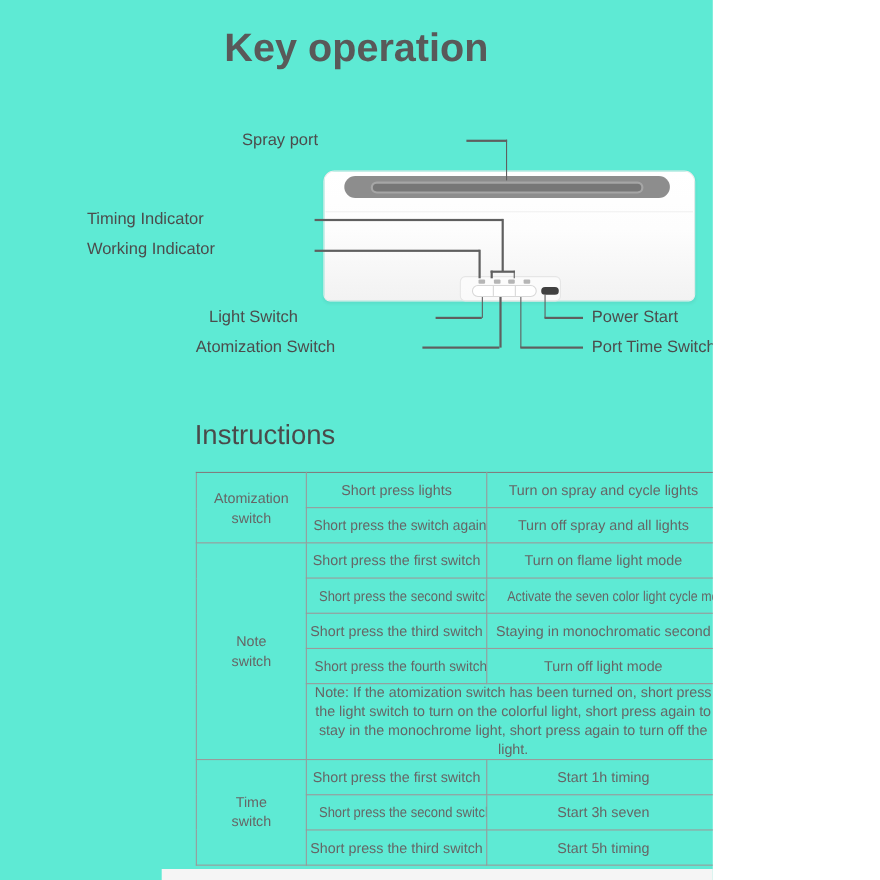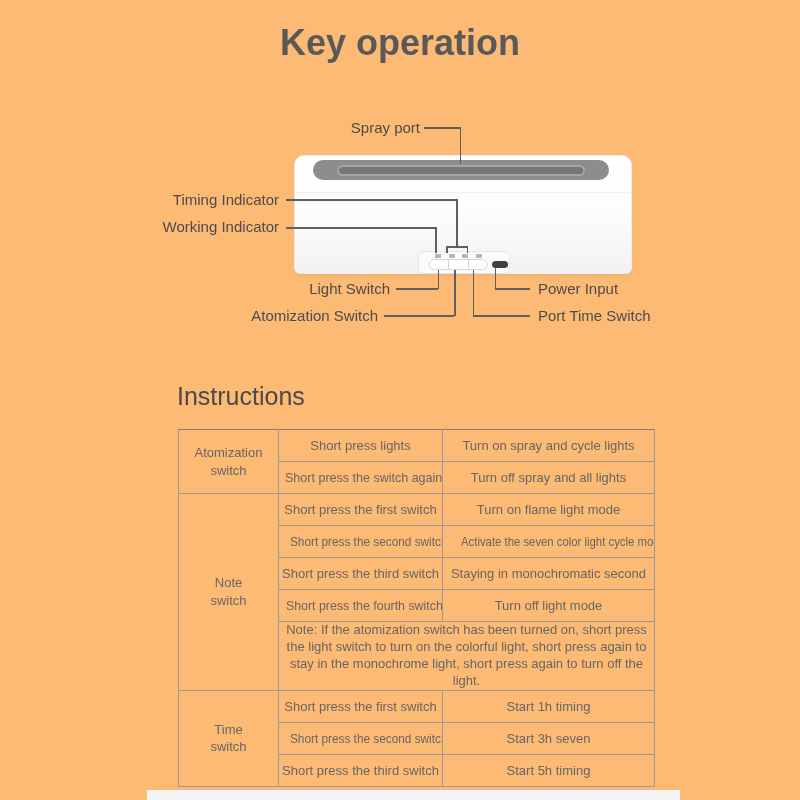--- a/index.html
+++ b/index.html
@@ -1,17 +1,17 @@
 <!DOCTYPE html>
 <html><head>
 <meta charset="utf-8">
 <style>
   html,body { margin:0; padding:0; background:#ffffff; }
   .page {
-    position:relative; width:800px; height:800px; background:#fdba74;
+    position:relative; width:648px; height:800px; background:#5eead4;
     font-family:"Liberation Sans", sans-serif; overflow:hidden;
   }
   .title {
     position:absolute; top:22px; left:0; width:100%; margin:0;
     text-align:center; font-size:36px; font-weight:bold; color:#595959;
   }
   
   .diagram { position:absolute; inset:0; }
   .device {
     position:absolute; left:294px; top:155px; width:336px; height:117px;
@@ -39,21 +39,21 @@
     border:1px solid #d8d8d8; border-radius:6px; box-sizing:border-box;
     display:flex;
   }
   .bar .seg { flex:1; }
   .bar .seg + .seg { border-left:1px solid #d8d8d8; }
   .port { left:197px; top:105px; width:16px; height:7px; background:#404040; border-radius:3.5px; }
   .ln { position:absolute; background:#5f5f5f; }
   .ln.h { height:1.5px; }
   .ln.v { width:1.5px; }
   .dlabel { position:absolute; font-size:15px; color:#4c4c4c; white-space:nowrap; }
-  .dlabel.ra { width:200px; text-align:right; }
+  .dlabel.ra { width:200px; }
   
   .instructions-heading {
     position:absolute; left:177px; top:382px; margin:0;
     font-size:25px; font-weight:normal; color:#4a4a4a;
   }
   table.itable {
     position:absolute; left:178px; top:429px; width:476px;
     border-collapse:collapse; table-layout:fixed;
     border:1.5px solid #7f7f7f;
   }
@@ -120,21 +120,21 @@
     <div class="ln v" style="left:472.5px;top:270px;height:46px;"></div>
     <div class="ln h" style="left:473px;top:315px;width:57px;"></div>
     <div class="ln v" style="left:494.5px;top:268px;height:21px;"></div>
     <div class="ln h" style="left:495px;top:288px;width:35px;"></div>
 
     <div class="dlabel ra" style="left:220px;top:119px;">Spray port</div>
     <div class="dlabel ra" style="left:79px;top:191px;">Timing Indicator</div>
     <div class="dlabel ra" style="left:79px;top:218px;">Working Indicator</div>
     <div class="dlabel ra" style="left:190px;top:280px;">Light Switch</div>
     <div class="dlabel ra" style="left:178px;top:307px;">Atomization Switch</div>
-    <div class="dlabel" style="left:538px;top:280px;">Power Input</div>
+    <div class="dlabel" style="left:538px;top:280px;">Power Start</div>
     <div class="dlabel" style="left:538px;top:307px;">Port Time Switch</div>
   </div>
 
   <h2 class="instructions-heading">Instructions</h2>
 
   <table class="itable">
     <colgroup>
       <col style="width:100px;">
         <col style="width:164px;">
         <col style="width:212px;">

